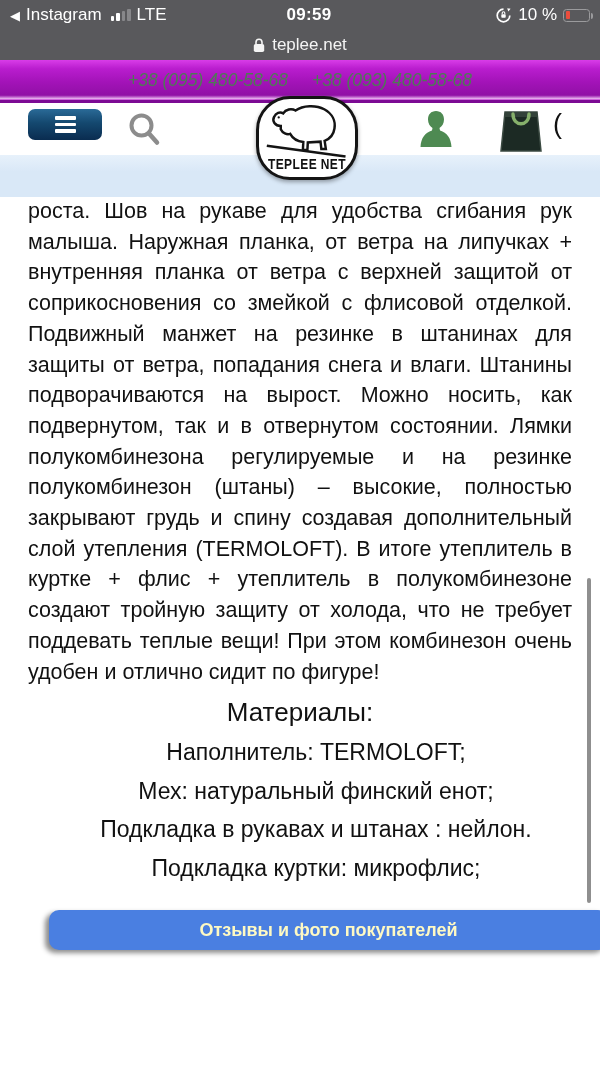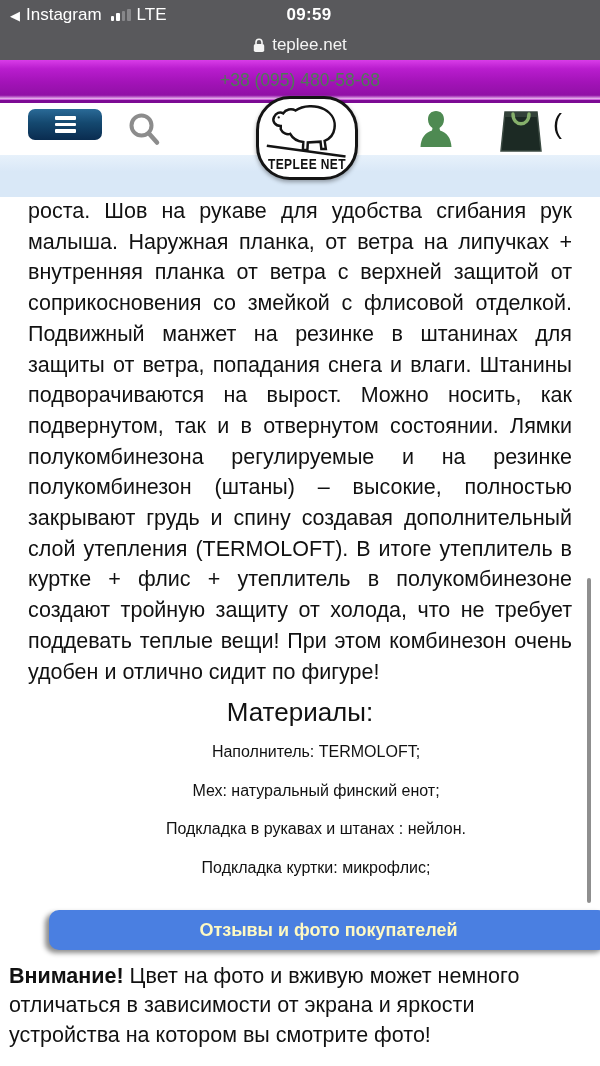--- a/index.html
+++ b/index.html
@@ -18,21 +18,21 @@
   .status-time { position:absolute; left:8px; right:0; top:0; height:30px; display:flex; align-items:center; justify-content:center; font-weight:bold; letter-spacing:.3px;margin-left:10px; }
   .status-right { position:absolute; right:10px; top:0; height:30px; display:flex; align-items:center; gap:6px; }
   .battery { position:relative; width:27px; height:13px; border:1px solid #9b9b9d; border-radius:3.5px; }
   .battery .fill { position:absolute; left:1.5px; top:1.5px; bottom:1.5px; width:4px; background:#eb4d3d; border-radius:1px; }
   .battery .nub { position:absolute; right:-4px; top:3.5px; width:2.5px; height:6px; background:#9b9b9d; border-radius:0 2px 2px 0; }
   .url-row { position:absolute; left:0; top:30px; width:600px; height:30px; display:flex; align-items:center; justify-content:center; gap:7px; color:#f4f4f4; font-size:17px; }
 
   
   .banner { position:absolute; left:0; top:60px; width:600px; height:43px;
     background:linear-gradient(180deg,#d83ce8 0%,#b91dce 22%,#a313b8 55%,#9110a6 88%,#e9b6ef 97%,#c02cd4 100%);
-    border-bottom:3px solid #7c0a94; display:flex; align-items:center; justify-content:center; gap:24px; }
+    border-bottom:3px solid #7c0a94; display:flex; align-items:center; justify-content:center; gap:24px;font-style:italic; }
   .phone { color:#4e7a55; font-size:17.5px; }
 
   
   .header { position:absolute; left:0; top:103px; width:600px; height:52px; background:#fff; }
   .menu-btn { position:absolute; left:28px; top:6px; width:74px; height:31px; border:none; border-radius:7px;
     background:linear-gradient(180deg,#2a6a97 0%,#14486f 45%,#0a2c50 100%); display:flex; align-items:center; justify-content:center; cursor:pointer; }
   .menu-glyph { display:flex; flex-direction:column; gap:3px; }
   .menu-glyph span { display:block; width:21px; height:3.6px; background:#fff; border-radius:1px; }
   .search-wrap { position:absolute; left:126px; top:8px; width:36px; height:36px; }
   .person-wrap { position:absolute; left:419px; top:6px; width:34px; height:40px; }
@@ -50,21 +50,21 @@
   
   .blue-strip { position:absolute; left:0; top:155px; width:600px; height:42px;
     background:linear-gradient(180deg,#e7f1fb 0%,#d9e8f7 40%,#d9e8f7 100%); }
 
   
   .body-par { position:absolute; left:28px; top:196px; width:544px; font-size:21.5px; line-height:30.7px;
     color:#111; text-align:justify; text-align-last:left; }
   .materials-title { position:absolute; left:0; top:697px; width:600px; text-align:center;
     font-size:26px; font-weight:normal; color:#111; }
   .materials-list { position:absolute; left:0; top:733px; width:600px; text-align:center;
-    font-size:16px; line-height:38.6px; color:#111;padding-left:32px; }
+    font-size:23px; line-height:38.6px; color:#111;padding-left:32px; }
   .reviews-btn { position:absolute; left:49px; top:910px; width:559px; height:40px; border:none;
     border-radius:10px; background:#4a7fe1; color:#fef9c3; font-family:"Liberation Sans",sans-serif;
     font-size:18px; font-weight:bold; cursor:pointer; box-shadow:-4px 3px 5px rgba(0,0,0,.45); }
   .attention { position:absolute; left:9px; top:962px; width:578px; font-size:21.5px; line-height:29.4px; color:#111; }
   .attention b { font-weight:bold; }
 
   
   .scroll-thumb { position:absolute; right:9px; top:578px; width:4.5px; height:325px; background:#8f8f8f; border-radius:2.5px; }
 </style>
 </head>
@@ -79,32 +79,46 @@
         <span>Instagram</span>
         <span class="sig">
             <span class="s1"></span>
             <span class="s2"></span>
             <span class="s3"></span>
             <span class="s4"></span>
           </span>
         <span>LTE</span>
       </div>
       <div class="status-time">09:59</div>
+      <div class="status-right">
+        <svg width="17" height="17" viewBox="0 0 17 17">
+          <path d="M8.5 2.2 A6.3 6.3 0 1 0 14.8 8.5" fill="none" stroke="#fff" stroke-width="1.7"></path>
+          <path d="M12.2 1.2 L15.6 1.8 L13.3 4.6 Z" fill="#fff"></path>
+          <rect x="6.3" y="7.2" width="4.4" height="3.6" rx="0.8" fill="#fff"></rect>
+          <path d="M7.2 7.2 V6 a1.3 1.3 0 0 1 2.6 0 V7.2" fill="none" stroke="#fff" stroke-width="1.1"></path>
+        </svg>
+        <span>10 %</span>
+        <span class="battery">
+            <span class="fill"></span>
+            <span class="nub"></span>
+          </span>
+      </div>
     </div>
     <div class="url-row">
       <svg width="12" height="15" viewBox="0 0 12 15">
         <rect x="0.8" y="6" width="10.4" height="8" rx="1.8" fill="#f4f4f4"></rect>
         <path d="M3 6 V4.2 a3 3 0 0 1 6 0 V6" fill="none" stroke="#f4f4f4" stroke-width="1.6"></path>
       </svg>
       <span>teplee.net</span>
     </div>
   </div>
 
   <div class="banner">
     <span class="phone">+38 (095) 480-58-68</span>
+    <span class="phone">+38 (093) 480-58-68</span>
   </div>
 
   <div class="header">
     <button class="menu-btn">
       <span class="menu-glyph">
           <span></span>
           <span></span>
           <span></span>
         </span>
     </button>
@@ -145,17 +159,16 @@
   <div class="materials-title">Материалы:</div>
   <div class="materials-list">
     <div>Наполнитель: TERMOLOFT;</div>
     <div>Мех: натуральный финский енот;</div>
     <div>Подкладка в рукавах и штанах : нейлон.</div>
     <div>Подкладка куртки: микрофлис;</div>
   </div>
 
   <button class="reviews-btn">Отзывы и фото покупателей</button>
 
-  <p class="attention"><b>Внимание!</b><span> Цвет на фото и вживую может немного отличаться в зависимости от экрана и яркости устройства на котором вы смотрите фото!</span></p>
 
   <div class="scroll-thumb"></div>
 
 </div>
 
 </body></html>

